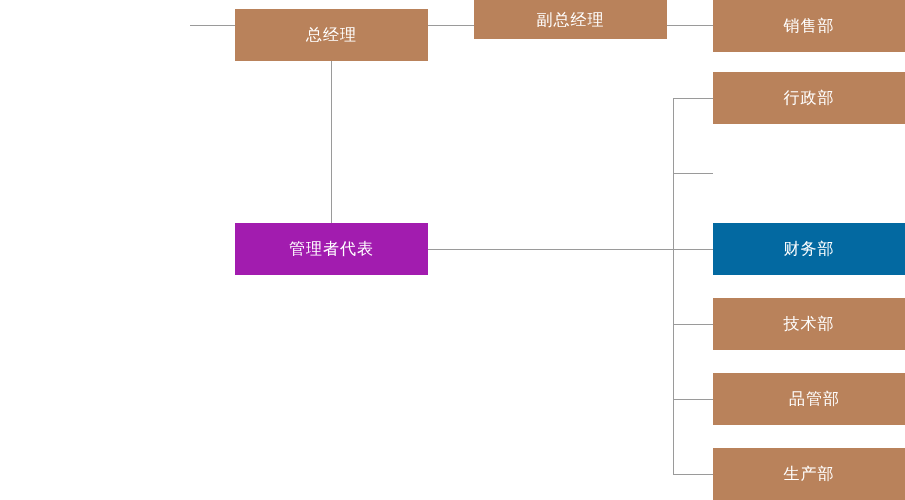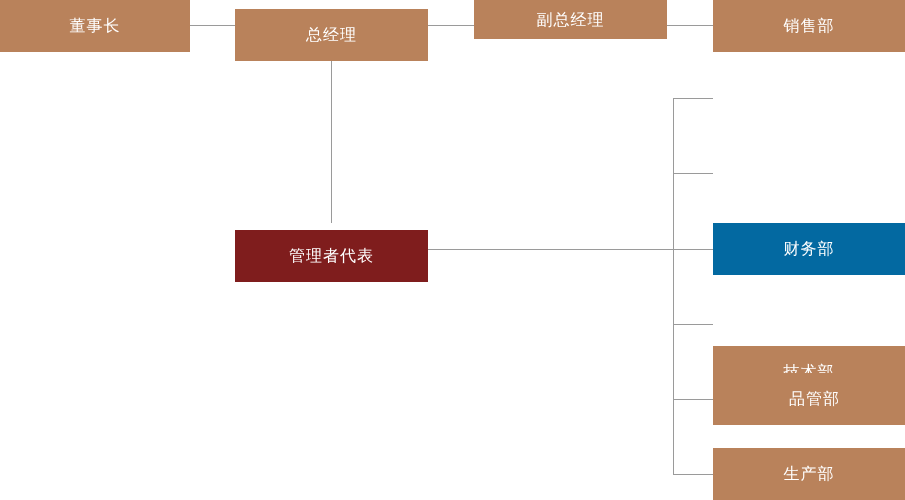--- a/index.html
+++ b/index.html
@@ -45,40 +45,40 @@
     <div class="connector h" style="left: 667px; top: 25px; background: rgb(154, 154, 154); width: 46px; height: 1px;"></div>
     <div class="connector v" style="left: 331px; top: 52px; background: rgb(154, 154, 154); height: 171px; width: 1px;"></div>
     <div class="connector h" style="left: 428px; top: 249px; background: rgb(154, 154, 154); width: 245px; height: 1px;"></div>
     <div class="connector v" style="left: 673px; top: 98px; background: rgb(154, 154, 154); height: 376px; width: 1px;"></div>
     <div class="connector h" style="left: 673px; top: 98px; background: rgb(154, 154, 154); width: 40px; height: 1px;"></div>
     <div class="connector h" style="left: 673px; top: 173px; background: rgb(154, 154, 154); width: 40px; height: 1px;"></div>
     <div class="connector h" style="left: 673px; top: 249px; background: rgb(154, 154, 154); width: 40px; height: 1px;"></div>
     <div class="connector h" style="left: 673px; top: 324px; background: rgb(154, 154, 154); width: 40px; height: 1px;"></div>
     <div class="connector h" style="left: 673px; top: 399px; background: rgb(154, 154, 154); width: 40px; height: 1px;"></div>
     <div class="connector h" style="left: 673px; top: 474px; background: rgb(154, 154, 154); width: 40px; height: 1px;"></div>
-    <div class="node" style="left: 0px; top: 0px; width: 190px; height: 52px; background: rgb(185, 130, 91); color: rgb(255, 255, 255);">
-      <span>董事长</span>
-    </div>
     <div class="node" style="left: 235px; top: 0px; width: 193px; height: 52px; background: rgb(185, 130, 91); color: rgb(255, 255, 255); margin-top: 9px;">
       <span>总经理</span>
     </div>
     <div class="node" style="left: 474px; top: 0px; width: 193px; height: 39px; background: rgb(185, 130, 91); color: rgb(255, 255, 255);">
       <span>副总经理</span>
     </div>
     <div class="node" style="left: 713px; top: 0px; width: 192px; height: 52px; background: rgb(185, 130, 91); color: rgb(255, 255, 255);">
       <span>销售部</span>
     </div>
+    <div class="node" style="left: 713px; top: 72px; width: 192px; height: 52px; background: rgb(185, 130, 91); color: rgb(255, 255, 255);">
+      <span>行政部</span>
+    </div>
     <div class="node" style="left: 713px; top: 223px; width: 192px; height: 52px; background: #0369a1; color: rgb(255, 255, 255);">
       <span>财务部</span>
     </div>
-    <div class="node" style="left: 713px; top: 298px; width: 192px; height: 52px; background: rgb(185, 130, 91); color: rgb(255, 255, 255); margin-top: 48px;">
+    <div class="node" style="left: 713px; top: 298px; width: 192px; height: 52px; background: rgb(185, 130, 91); color: rgb(255, 255, 255);">
       <span>技术部</span>
     </div>
     <div class="node" style="left: 713px; top: 373px; width: 203px; height: 52px; background: rgb(185, 130, 91); color: rgb(255, 255, 255);">
       <span>品管部</span>
     </div>
     <div class="node" style="left: 713px; top: 448px; width: 192px; height: 52px; background: rgb(185, 130, 91); color: rgb(255, 255, 255);">
       <span>生产部</span>
     </div>
-    <div class="node" style="left: 235px; top: 230px; width: 193px; height: 52px; background: #7f1d1d; color: rgb(255, 255, 255);">
+    <div class="node" style="left: 235px; top: 223px; width: 193px; height: 52px; background: #a21caf; color: rgb(255, 255, 255);">
       <span>管理者代表</span>
     </div>
   </div>
 
 </body></html>

